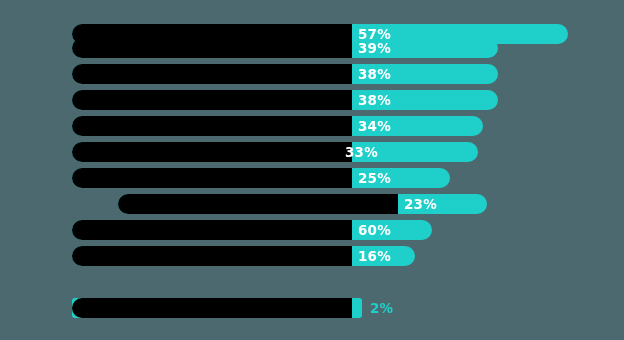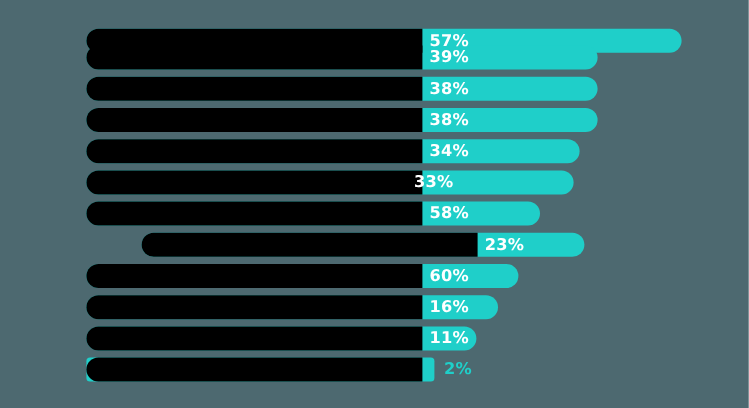--- a/index.html
+++ b/index.html
@@ -106,41 +106,36 @@
         <div class="value-label" style="left: 286px;">34%</div>
       </div>
       <div class="bar-row" style="top: 142px; width: 552px;">
         <div class="value-bar" style="left: 0px; width: 406px;"></div>
         <div class="label-block" style="width: 280px;"></div>
         <div class="value-label" style="left: 273px;">33%</div>
       </div>
       <div class="bar-row" style="top: 168px; width: 552px;">
         <div class="value-bar" style="left: 0px; width: 378px;"></div>
         <div class="label-block" style="width: 280px;"></div>
-        <div class="value-label" style="left: 286px;">58%</div>
+        <div class="value-label" style="left: 286px;">25%</div>
       </div>
       <div class="bar-row" style="top: 194px; width: 552px; margin-left: 46px;">
         <div class="value-bar" style="left: 0px; width: 369px;"></div>
         <div class="label-block" style="width: 280px;"></div>
         <div class="value-label" style="left: 286px;">23%</div>
       </div>
       <div class="bar-row" style="top: 220px; width: 552px;">
         <div class="value-bar" style="left: 0px; width: 360px;"></div>
         <div class="label-block" style="width: 280px;"></div>
         <div class="value-label" style="left: 286px;">60%</div>
       </div>
       <div class="bar-row" style="top: 246px; width: 552px;">
         <div class="value-bar" style="left: 0px; width: 343px;"></div>
         <div class="label-block" style="width: 280px;"></div>
         <div class="value-label" style="left: 286px;">16%</div>
       </div>
-      <div class="bar-row" style="top: 272px; width: 552px;">
-        <div class="value-bar" style="left: 0px; width: 325px;"></div>
-        <div class="label-block" style="width: 280px;"></div>
-        <div class="value-label" style="left: 286px;">11%</div>
-      </div>
       <div class="bar-row" style="top: 298px; width: 552px;">
         <div class="value-bar tiny" style="left: 0px; width: 290px;"></div>
         <div class="label-block" style="width: 280px;"></div>
         <div class="value-label outside" style="left: 298px;">2%</div>
       </div>
     </div>
 </div>
 
 </body></html>

